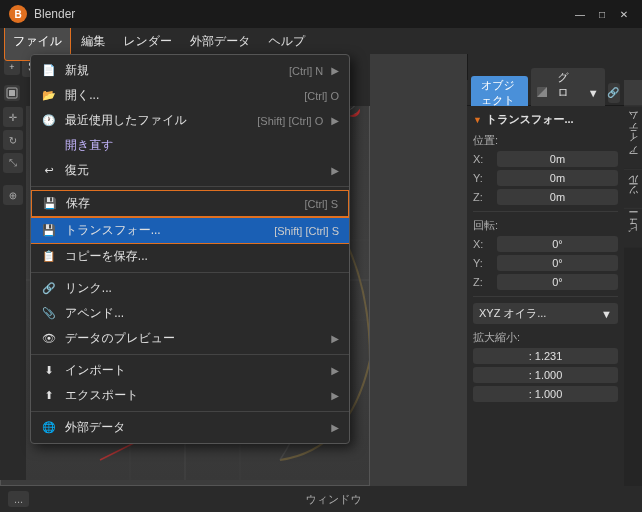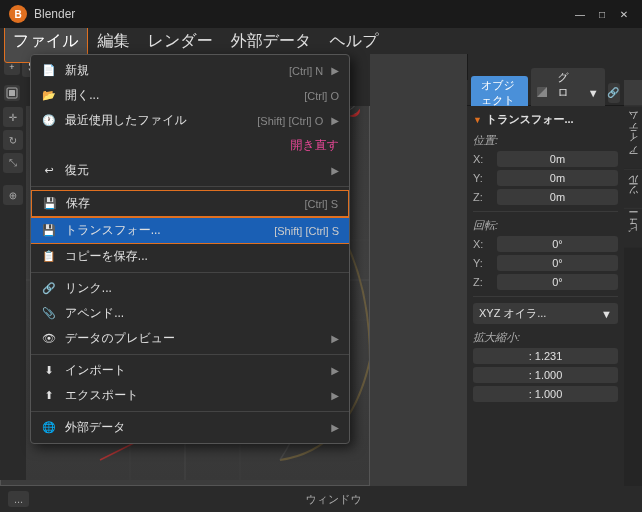--- a/index.html
+++ b/index.html
@@ -68,21 +68,21 @@
       align-items: center;
       padding: 0 4px;
       gap: 2px;
       z-index: 90;
     }
     .menu-item {
       padding: 10px 8px;
       cursor: pointer;
       border-radius: 3px;
       color: #e0e0e0;
-      font-size: 16px;
+      font-size: 12px;
     }
     .menu-item.active {
       background: #4a4a4a;
       border: 1px solid #e07020;
       color: #fff;
     }
     .header-dropdown {
       display: flex;
       align-items: center;
       gap: 4px;
@@ -240,21 +240,20 @@
       padding: 2px 6px;
       font-size: 11px;
       color: #e0e0e0;
       text-align: center;
     }
     .props-group-label {
       color: #b0b0b0;
       font-size: 11px;
       margin-top: 6px;
       margin-bottom: 3px;
-      font-style: italic;
     }
     .props-xyz-btn {
       width: 100%;
       background: #3a3a3a;
       border-radius: 3px;
       padding: 3px 6px;
       font-size: 11px;
       color: #e0e0e0;
       display: flex;
       align-items: center;
@@ -284,21 +283,21 @@
     .file-menu-item {
       display: flex;
       align-items: center;
       padding: 4px 10px;
       cursor: pointer;
       font-size: 12px;
       color: #e0e0e0;
       gap: 8px;
       position: relative;
     }
-    .file-menu-item.disabled { color: #ec4899; cursor: default; text-align: right; }
+    .file-menu-item.disabled { color: #c4b5fd; cursor: default; }
     .file-menu-item.save-as {
       background: #1a5fb4;
       border: 1px solid #e07020;
       border-left: none;
       border-right: none;
     }
     .file-menu-item.save-selected {
       border: 1px solid #e07020;
       background: #2a2a2a;
     }

